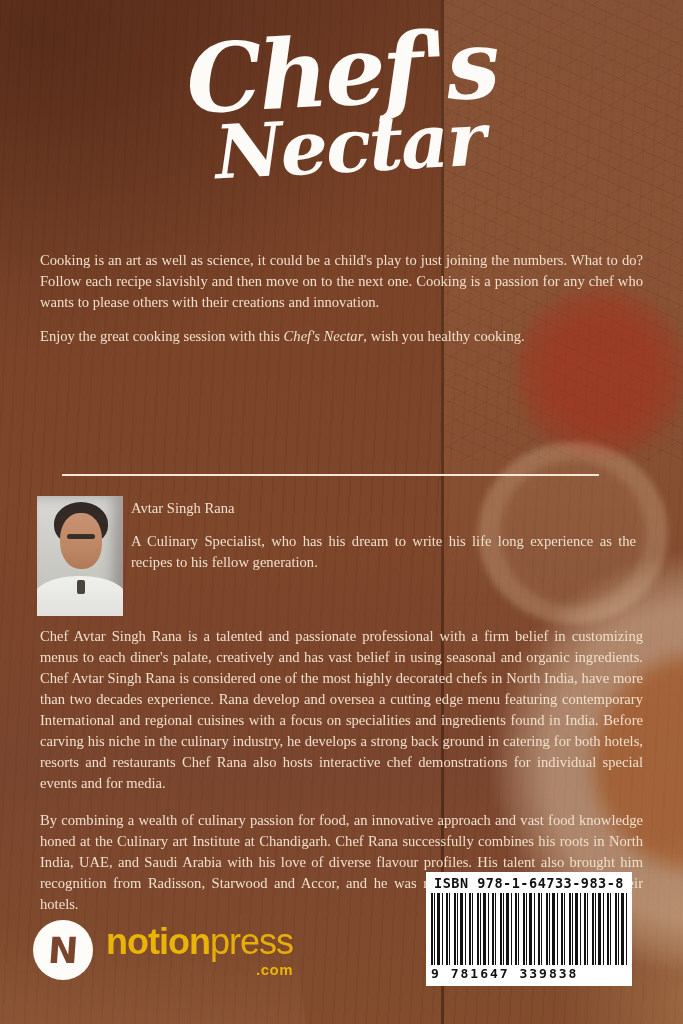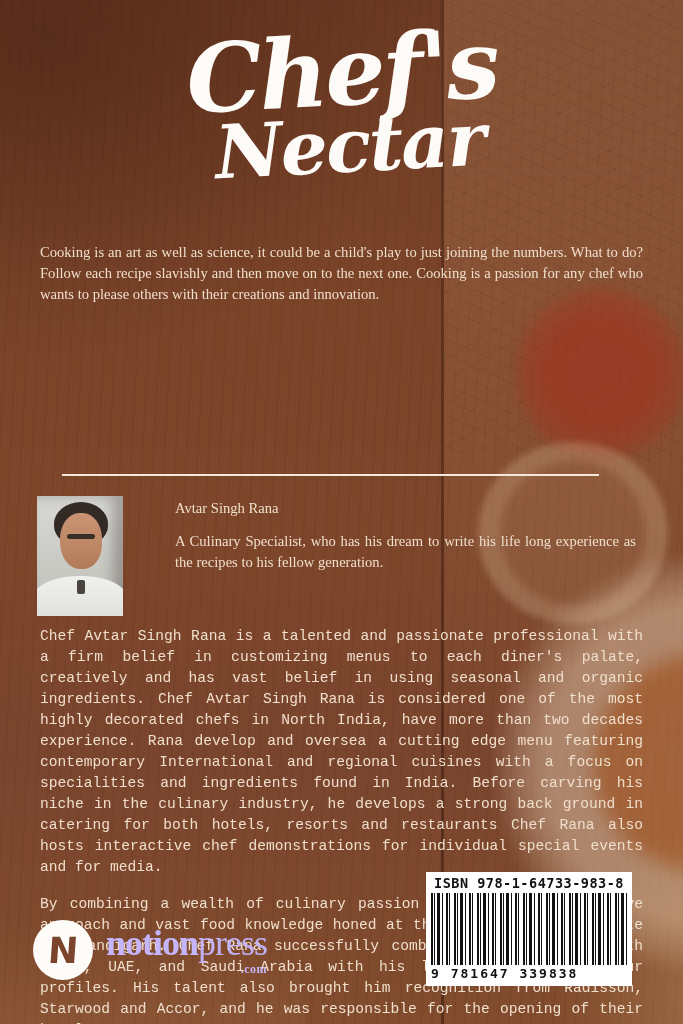--- a/index.html
+++ b/index.html
@@ -38,41 +38,41 @@
     background:linear-gradient(12deg,rgba(255,205,160,.14),rgba(255,205,160,0) 70%);
     transform:rotate(-7deg);}
   
   .title-block{position:absolute;top:24px;left:0;right:0;text-align:center;z-index:5;color:#fdfbf7;}
   .title-line1{font-family:"DejaVu Serif", serif;font-style:italic;font-weight:bold;
     font-size:95px;line-height:1.0;letter-spacing:-3px;transform:rotate(-3deg);}
   .title-line2{font-family:"DejaVu Serif", serif;font-style:italic;font-weight:bold;
     font-size:74px;line-height:.95;letter-spacing:-2px;margin-top:-8px;transform:rotate(-3deg) translateX(8px);}
   
   .txt{color:#f0dfcc;font-size:14.6px;line-height:21px;}
-  .intro{position:absolute;top:242px;left:40px;right:40px;z-index:5;}
+  .intro{position:absolute;top:250px;left:40px;right:40px;z-index:5;}
   .intro p{margin:0 0 13px 0;}
   .just{text-align:justify;}
   .it{font-style:italic;}
   .divider{position:absolute;top:466px;left:62px;width:537px;height:2px;background:#f4e9d8;z-index:5;border:0;}
-  .author{position:absolute;top:496px;left:37px;right:31px;z-index:5;display:flex;gap:44px;}
+  .author{position:absolute;top:496px;left:37px;right:31px;z-index:5;display:flex;}
   .photo{width:86px;height:120px;flex:0 0 86px;position:relative;overflow:hidden;
     background:linear-gradient(180deg,#d9d9d5 0%,#cacac5 55%,#bfc0ba 100%);
     box-shadow:inset -10px 0 14px rgba(60,50,45,.35);}
   .photo .hair{position:absolute;top:6px;left:17px;width:54px;height:44px;border-radius:50% 50% 46% 46%;background:#332a26;}
   .photo .face{position:absolute;top:17px;left:23px;width:42px;height:56px;border-radius:46% 46% 44% 48%;
     background:linear-gradient(180deg,#c99272 0%,#bd8765 62%,#b07a58 100%);}
   .photo .brow{position:absolute;top:38px;left:30px;width:28px;height:5px;border-radius:3px;background:#3a2e28;}
   .photo .coat{position:absolute;bottom:-6px;left:-4px;width:94px;height:46px;border-radius:48% 48% 0 0;
     background:linear-gradient(180deg,#f0f0ed,#dededa);}
   .photo .collar{position:absolute;bottom:22px;left:40px;width:8px;height:14px;background:#4a443f;border-radius:2px;}
   .author-text{margin-left:8px;flex:1;}
   .author-name{margin:2px 0 12px 0;}
   .author-text p{margin:0 16px 11px 0;}
   .bio{position:absolute;top:626px;left:40px;right:40px;z-index:5;}
-  .bio p{margin:0 0 16px 0;font-family:Liberation Mono, monospace;}
+  .bio p{margin:0 0 16px 0;}
   
   .barcode{position:absolute;top:872px;left:426px;width:206px;z-index:6;background:#fff;
     padding:3px 5px 5px;box-sizing:border-box;color:#111;
     font-family:"DejaVu Sans Mono", monospace;}
   .isbn-text{font-size:13.5px;font-weight:bold;letter-spacing:.5px;text-align:center;white-space:nowrap;}
   .barcode-body{display:flex;margin-top:2px;}
   .main-wrap{flex:1;min-width:0;}
   .bars{background-color:#fff;
     background-image:repeating-linear-gradient(90deg,#111 0 2px,#fff 2px 3px,#111 3px 4px,#fff 4px 6px,#111 6px 9px,#fff 9px 11px,#111 11px 12px,#fff 12px 15px,#111 15px 17px,#fff 17px 18px,#111 18px 19px,#fff 19px 23px);}
   .bars.main{height:72px;}
@@ -80,24 +80,24 @@
   .addon{width:60px;margin-left:5px;text-align:center;}
   .addon-code{font-size:13px;font-weight:bold;letter-spacing:2px;}
   .bars.addon-bars{height:52px;margin-top:2px;
     background-image:repeating-linear-gradient(90deg,#111 0 2px,#fff 2px 5px,#111 5px 6px,#fff 6px 8px,#111 8px 11px,#fff 11px 13px);}
   
   .publisher{position:absolute;top:920px;left:33px;z-index:6;display:flex;align-items:center;}
   .logo-circle{width:60px;height:60px;border-radius:50%;background:#fdfcf8;
     display:flex;align-items:center;justify-content:center;}
   .logo-circle span{color:#7a452c;font-family:"DejaVu Sans", sans-serif;font-weight:bold;font-size:36px;
     transform:skewX(-4deg);}
-  .logo-text{margin-left:13px;font-family:Liberation Serif, serif;color:#c4b5fd;font-size:36px;line-height:1;}
+  .logo-text{margin-left:13px;font-family:Liberation Sans, sans-serif;color:#eab308;font-size:36px;line-height:1;}
   .lt-bold{font-weight:bold;letter-spacing:-1px;}
   .lt-light{font-weight:normal;opacity:.96;letter-spacing:-1px;}
-  .tld{text-align:right;font-size:12px;font-weight:bold;margin-top:2px;letter-spacing:.5px;}
+  .tld{text-align:right;font-size:15px;font-weight:bold;margin-top:2px;letter-spacing:.5px;}
 </style>
 </head>
 <body>
 
 <div class="cover">
 
   <div class="bg-base"></div>
   <div class="bg-streaks-left"></div>
   <div class="bg-right-plank"></div>
   <div class="bg-right-scratches"></div>
@@ -108,20 +108,21 @@
   <div class="ghost-corner-bottom"></div>
   <div class="bg-bottomleft"></div>
 
   <header class="title-block">
     <div class="title-line1">Chef's</div>
     <div class="title-line2">Nectar</div>
   </header>
 
   <section class="intro txt">
     <p class="just">Cooking is an art as well as science, it could be a child's play to just joining the numbers. What to do? Follow each recipe slavishly and then move on to the next one. Cooking is a passion for any chef who wants to please others with their creations and innovation.</p>
+    <p><span>Enjoy the great cooking session with this </span><span class="it">Chef's Nectar</span><span>, wish you healthy cooking.</span></p>
   </section>
 
   <hr class="divider">
 
   <section class="author txt">
     <div class="photo">
       <div class="hair"></div>
       <div class="face"></div>
       <div class="brow"></div>
       <div class="coat"></div>

